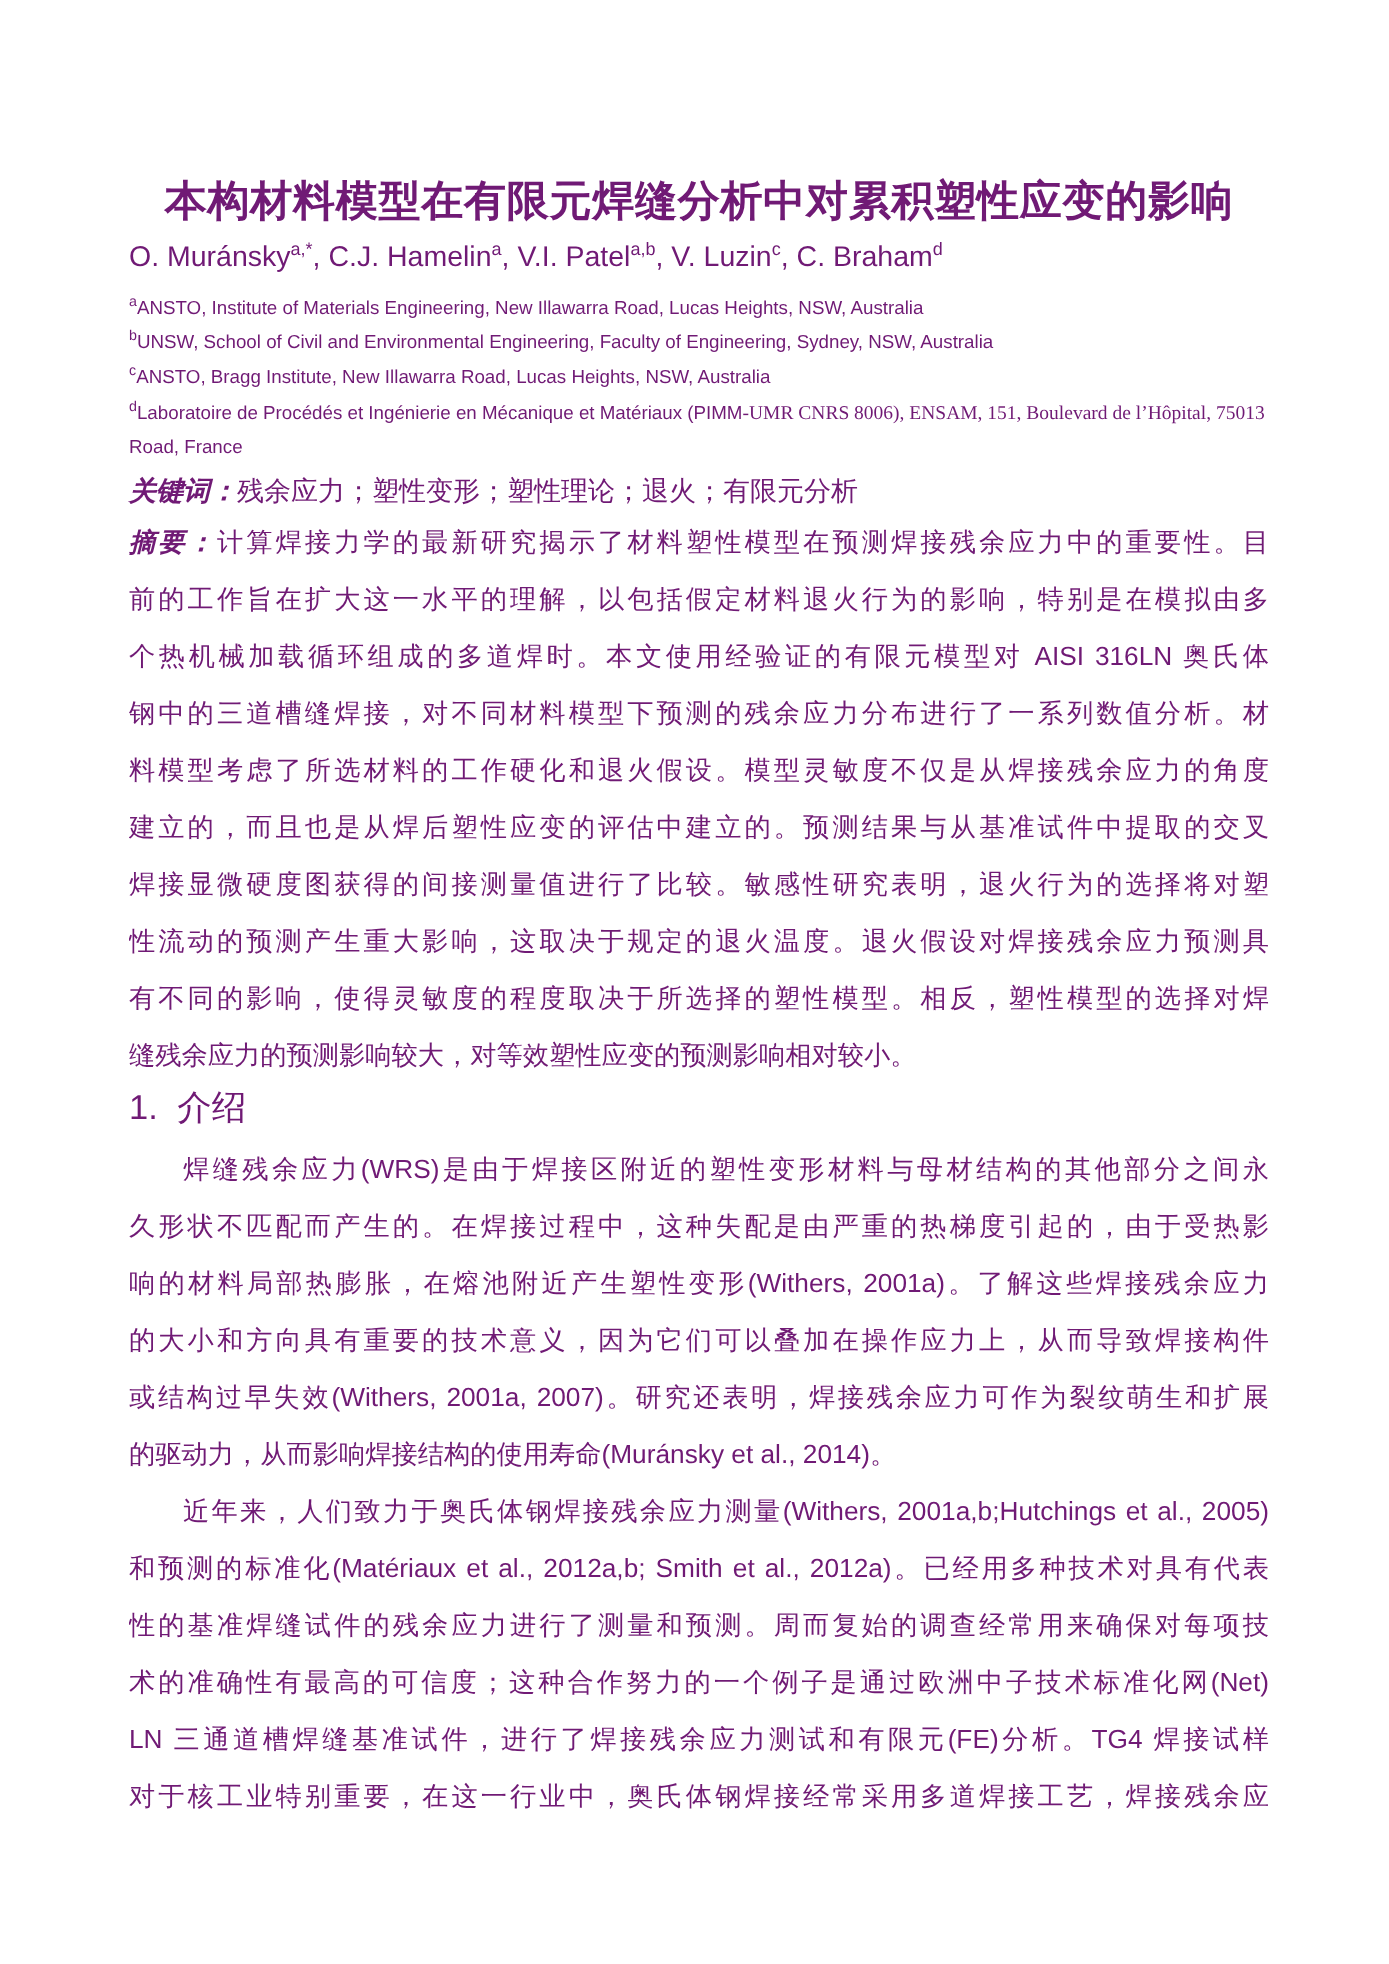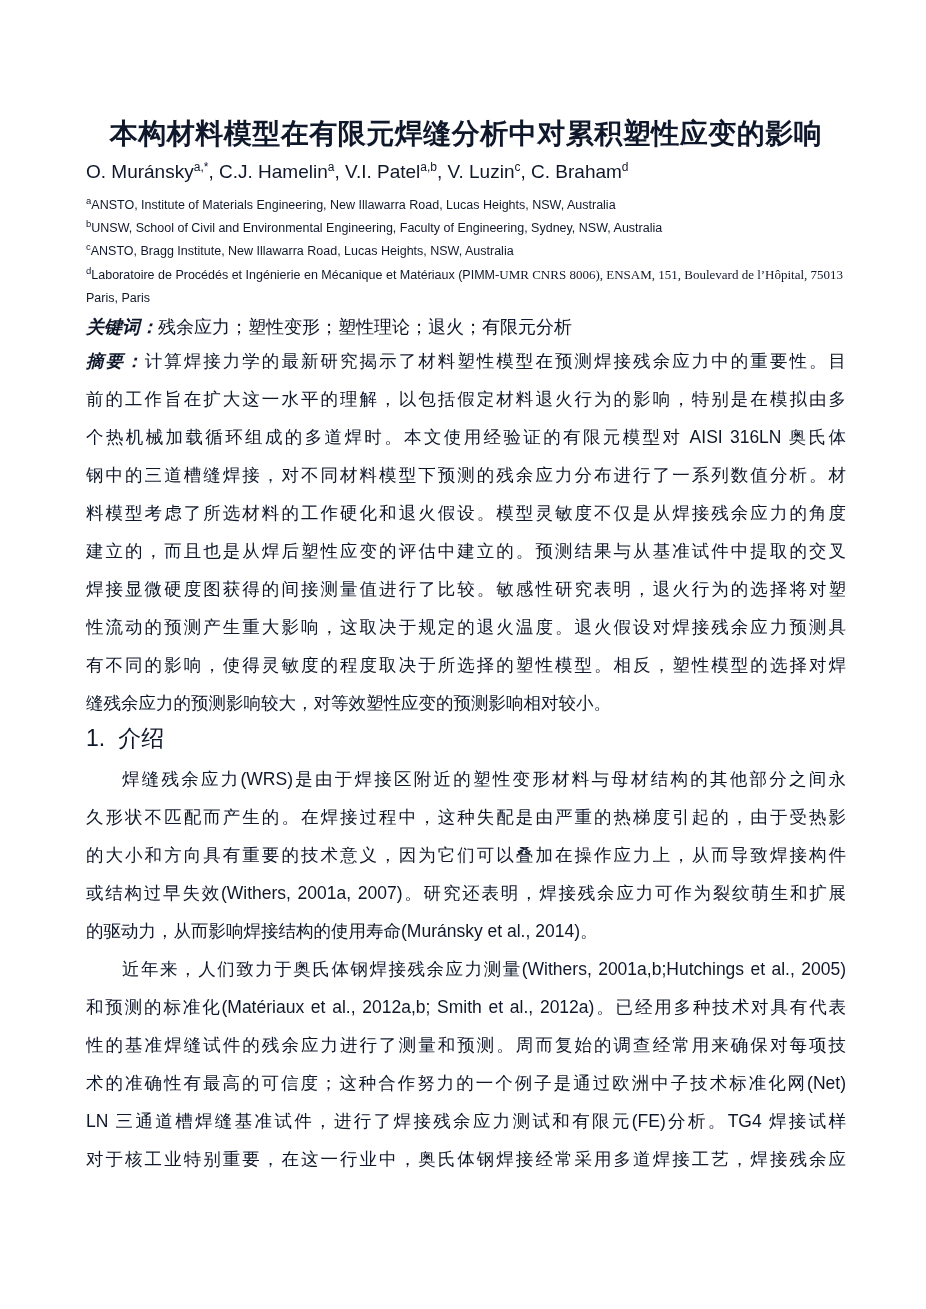--- a/index.html
+++ b/index.html
@@ -1,20 +1,20 @@
 <!DOCTYPE html>
 <html><head>
 <meta charset="utf-8">
 <style>
   html,body{margin:0;padding:0;background:#ffffff;}
   .page{
     position:relative;
     width:926px;height:1309px;
     background:#ffffff;
-    color:#0f172a;
+    color:#701a75;
     font-family:"Liberation Sans","DejaVu Sans",sans-serif;
     overflow:hidden;
     box-sizing:border-box;
   }
   .content{padding:114px 80px 0 86px;}
   .title{
     margin:0;
     font-size:28px;font-weight:700;
     line-height:40px;text-align:center;
     letter-spacing:0.5px;
@@ -54,21 +54,21 @@
   <div class="content">
 
     <h1 class="title">本构材料模型在有限元焊缝分析中对累积塑性应变的影响</h1>
 
     <div class="authors"><span>O. Muránsky<sup>a,*</sup></span>, <span>C.J. Hamelin<sup>a</sup></span>, <span>V.I. Patel<sup>a,b</sup></span>, <span>V. Luzin<sup>c</sup></span>, <span>C. Braham<sup>d</sup></span></div>
 
     <div class="affiliations">
         <div class="aff-line"><sup>a</sup><span>ANSTO, Institute of Materials Engineering, New Illawarra Road, Lucas Heights, NSW, Australia</span></div>
         <div class="aff-line"><sup>b</sup><span>UNSW, School of Civil and Environmental Engineering, Faculty of Engineering, Sydney, NSW, Australia</span></div>
         <div class="aff-line"><sup>c</sup><span>ANSTO, Bragg Institute, New Illawarra Road, Lucas Heights, NSW, Australia</span></div>
-        <div class="aff-line"><sup>d</sup><span>Laboratoire de Procédés et Ingénierie en Mécanique et Matériaux (PIMM</span><span class="serif">-UMR CNRS 8006), ENSAM, 151, Boulevard de l’Hôpital, 75013 </span><span>Paris, Paris</span></div>
+        <div class="aff-line"><sup>d</sup><span>Laboratoire de Procédés et Ingénierie en Mécanique et Matériaux (PIMM</span><span class="serif">-UMR CNRS 8006), ENSAM, 151, Boulevard de l’Hôpital, 75013 </span><span>Road, France</span></div>
       </div>
 
     <div class="keywords">
       <b>关键词：</b><span>残余应力；塑性变形；塑性理论；退火；有限元分析</span>
     </div>
 
     <div class="abstract">
         <div class="jline"><b>摘要：</b>计算焊接力学的最新研究揭示了材料塑性模型在预测焊接残余应力中的重要性。目</div>
         <div class="jline">前的工作旨在扩大这一水平的理解，以包括假定材料退火行为的影响，特别是在模拟由多</div>
         <div class="jline">个热机械加载循环组成的多道焊时。本文使用经验证的有限元模型对 AISI 316LN 奥氏体</div>
@@ -82,20 +82,21 @@
       </div>
 
     <h2 class="section-heading">
       <span class="heading-num">1.</span><span>介绍</span>
     </h2>
 
     <div class="body-paragraphs">
         <div>
           <div class="jline indent">焊缝残余应力(WRS)是由于焊接区附近的塑性变形材料与母材结构的其他部分之间永</div>
           <div class="jline">久形状不匹配而产生的。在焊接过程中，这种失配是由严重的热梯度引起的，由于受热影</div>
+          <div class="jline">响的材料局部热膨胀，在熔池附近产生塑性变形(Withers, 2001a)。了解这些焊接残余应力</div>
           <div class="jline">的大小和方向具有重要的技术意义，因为它们可以叠加在操作应力上，从而导致焊接构件</div>
           <div class="jline">或结构过早失效(Withers, 2001a, 2007)。研究还表明，焊接残余应力可作为裂纹萌生和扩展</div>
           <div class="jline endline">的驱动力，从而影响焊接结构的使用寿命(Muránsky et al., 2014)。</div>
         </div>
         <div>
           <div class="jline indent">近年来，人们致力于奥氏体钢焊接残余应力测量(Withers, 2001a,b;Hutchings et al., 2005)</div>
           <div class="jline">和预测的标准化(Matériaux et al., 2012a,b; Smith et al., 2012a)。已经用多种技术对具有代表</div>
           <div class="jline">性的基准焊缝试件的残余应力进行了测量和预测。周而复始的调查经常用来确保对每项技</div>
           <div class="jline">术的准确性有最高的可信度；这种合作努力的一个例子是通过欧洲中子技术标准化网(Net)</div>
           <div class="jline">LN 三通道槽焊缝基准试件，进行了焊接残余应力测试和有限元(FE)分析。TG4 焊接试样</div>

